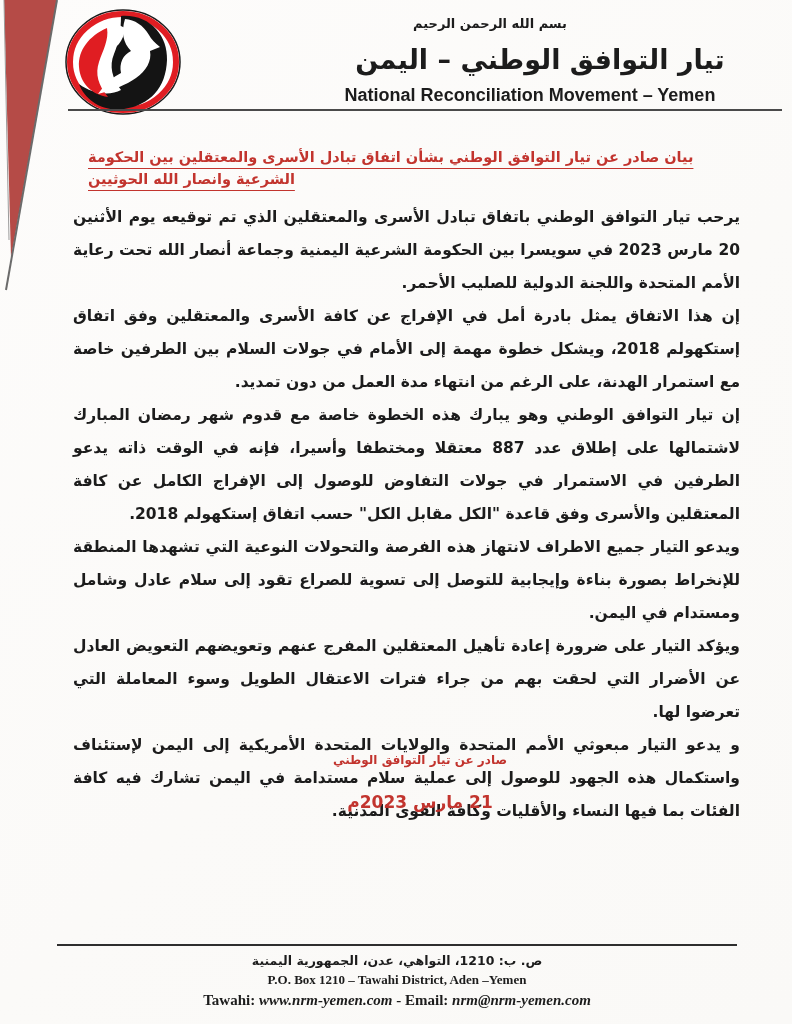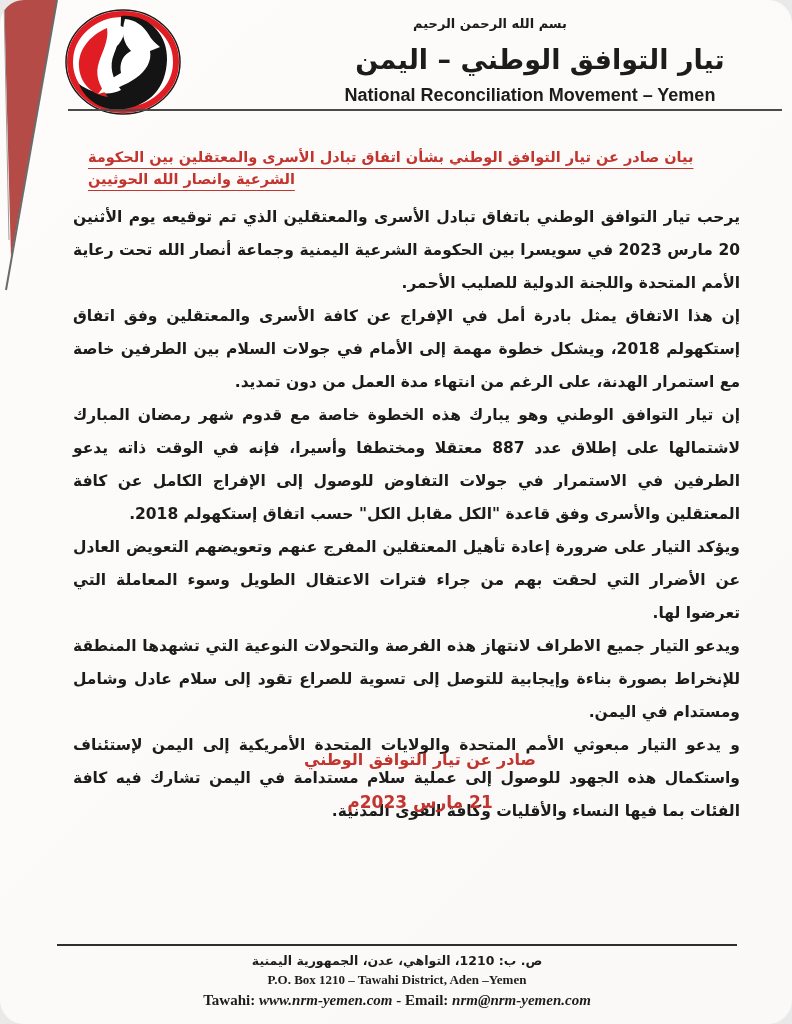--- a/index.html
+++ b/index.html
@@ -1,20 +1,20 @@
 <!DOCTYPE html>
 <html lang="ar"><head>
 <meta charset="utf-8">
 <style>
   html,body{margin:0;padding:0;}
   body{background:#e9e9e9;font-family:"DejaVu Sans",sans-serif;}
   #page{
     position:relative;width:792px;height:1024px;margin:0 auto;
     background:linear-gradient(135deg,#fdfcfb 0%,#fbfaf8 55%,#faf9f7 100%);
-    overflow:hidden;color:#1c1c1c;border-radius:24px;
+    overflow:hidden;color:#1c1c1c;
   }
   
   #wedge{position:absolute;left:0;top:0;}
   
   .logo{position:absolute;left:62px;top:6px;}
   .besmellah{position:absolute;left:378px;top:16px;width:224px;text-align:center;
     font-size:13px;font-weight:700;}
   .org-ar{position:absolute;left:330px;top:44px;width:420px;text-align:center;
     font-size:27px;font-weight:800;letter-spacing:0px;}
   .org-en{position:absolute;left:280px;top:85px;width:500px;text-align:center;
@@ -24,21 +24,21 @@
   .headline{position:absolute;left:88px;top:146px;width:616px;text-align:left;
     font-size:14.5px;font-weight:700;line-height:22px;
     text-decoration:underline;text-underline-offset:6px;text-decoration-thickness:1px;}
   
   .body-text{position:absolute;left:73px;top:201px;width:667px;direction:rtl;
     font-size:15.5px;font-weight:700;line-height:33px;text-align:justify;}
   .body-text p{margin:0;}
   
   .closing{position:absolute;left:190px;top:748px;width:460px;text-align:center;
     font-weight:800;direction:rtl;}
-  .closing .issued{font-size:16px;line-height:24px;}
+  .closing .issued{font-size:12px;line-height:24px;}
   .closing .date{font-size:17px;line-height:24px;margin-top:18px;}
   
   .footer-rule{position:absolute;left:57px;top:944px;width:680px;height:2px;background:#2e2e2e;}
   .footer{position:absolute;left:57px;top:951px;width:680px;text-align:center;}
   .footer .ar{direction:rtl;font-size:12.5px;font-weight:700;line-height:19px;}
   .footer .en{font-family:"Liberation Serif",serif;font-size:13px;font-weight:700;line-height:20px;}
   .footer .links{font-family:"Liberation Serif",serif;font-size:15px;font-weight:700;line-height:21px;}
   .footer .links .url{font-style:italic;}
 </style>
 </head>
@@ -69,22 +69,22 @@
   <div class="org-ar" dir="rtl">تيار التوافق الوطني – اليمن</div>
   <div class="org-en">National Reconciliation Movement – Yemen</div>
   <div class="header-rule"></div>
 
   <div class="headline" dir="rtl" style="color:#c2342e;">بيان صادر عن تيار التوافق الوطني بشأن اتفاق تبادل الأسرى والمعتقلين بين الحكومة الشرعية وانصار الله الحوثيين</div>
 
   <div class="body-text">
     <p>يرحب تيار التوافق الوطني باتفاق تبادل الأسرى والمعتقلين الذي تم توقيعه يوم الأثنين 20 مارس 2023 في سويسرا بين الحكومة الشرعية اليمنية وجماعة أنصار الله تحت رعاية الأمم المتحدة واللجنة الدولية للصليب الأحمر.</p>
     <p>إن هذا الاتفاق يمثل بادرة أمل في الإفراج عن كافة الأسرى والمعتقلين وفق اتفاق إستكهولم 2018، ويشكل خطوة مهمة إلى الأمام في جولات السلام بين الطرفين خاصة مع استمرار الهدنة، على الرغم من انتهاء مدة العمل من دون تمديد.</p>
     <p>إن تيار التوافق الوطني وهو يبارك هذه الخطوة خاصة مع قدوم شهر رمضان المبارك لاشتمالها على إطلاق عدد 887 معتقلا ومختطفا وأسيرا، فإنه في الوقت ذاته يدعو الطرفين في الاستمرار في جولات التفاوض للوصول إلى الإفراج الكامل عن كافة المعتقلين والأسرى وفق قاعدة "الكل مقابل الكل" حسب اتفاق إستكهولم 2018.</p>
+    <p>ويدعو التيار جميع الاطراف لانتهاز هذه الفرصة والتحولات النوعية التي تشهدها المنطقة للإنخراط بصورة بناءة وإيجابية للتوصل إلى تسوية للصراع تقود إلى سلام عادل وشامل ومستدام في اليمن.</p>
     <p>ويؤكد التيار على ضرورة إعادة تأهيل المعتقلين المفرج عنهم وتعويضهم التعويض العادل عن الأضرار التي لحقت بهم من جراء فترات الاعتقال الطويل وسوء المعاملة التي تعرضوا لها.</p>
-    <p>ويدعو التيار جميع الاطراف لانتهاز هذه الفرصة والتحولات النوعية التي تشهدها المنطقة للإنخراط بصورة بناءة وإيجابية للتوصل إلى تسوية للصراع تقود إلى سلام عادل وشامل ومستدام في اليمن.</p>
     <p>و يدعو التيار مبعوثي الأمم المتحدة والولايات المتحدة الأمريكية إلى اليمن لإستئناف واستكمال هذه الجهود للوصول إلى عملية سلام مستدامة في اليمن تشارك فيه كافة الفئات بما فيها النساء والأقليات وكافة القوى المدنية.</p>
   </div>
 
   <div class="closing" style="color:#c2342e;">
     <div class="issued">صادر عن تيار التوافق الوطني</div>
     <div class="date">21 مارس 2023م</div>
   </div>
 
   <div class="footer-rule"></div>
   <div class="footer">

